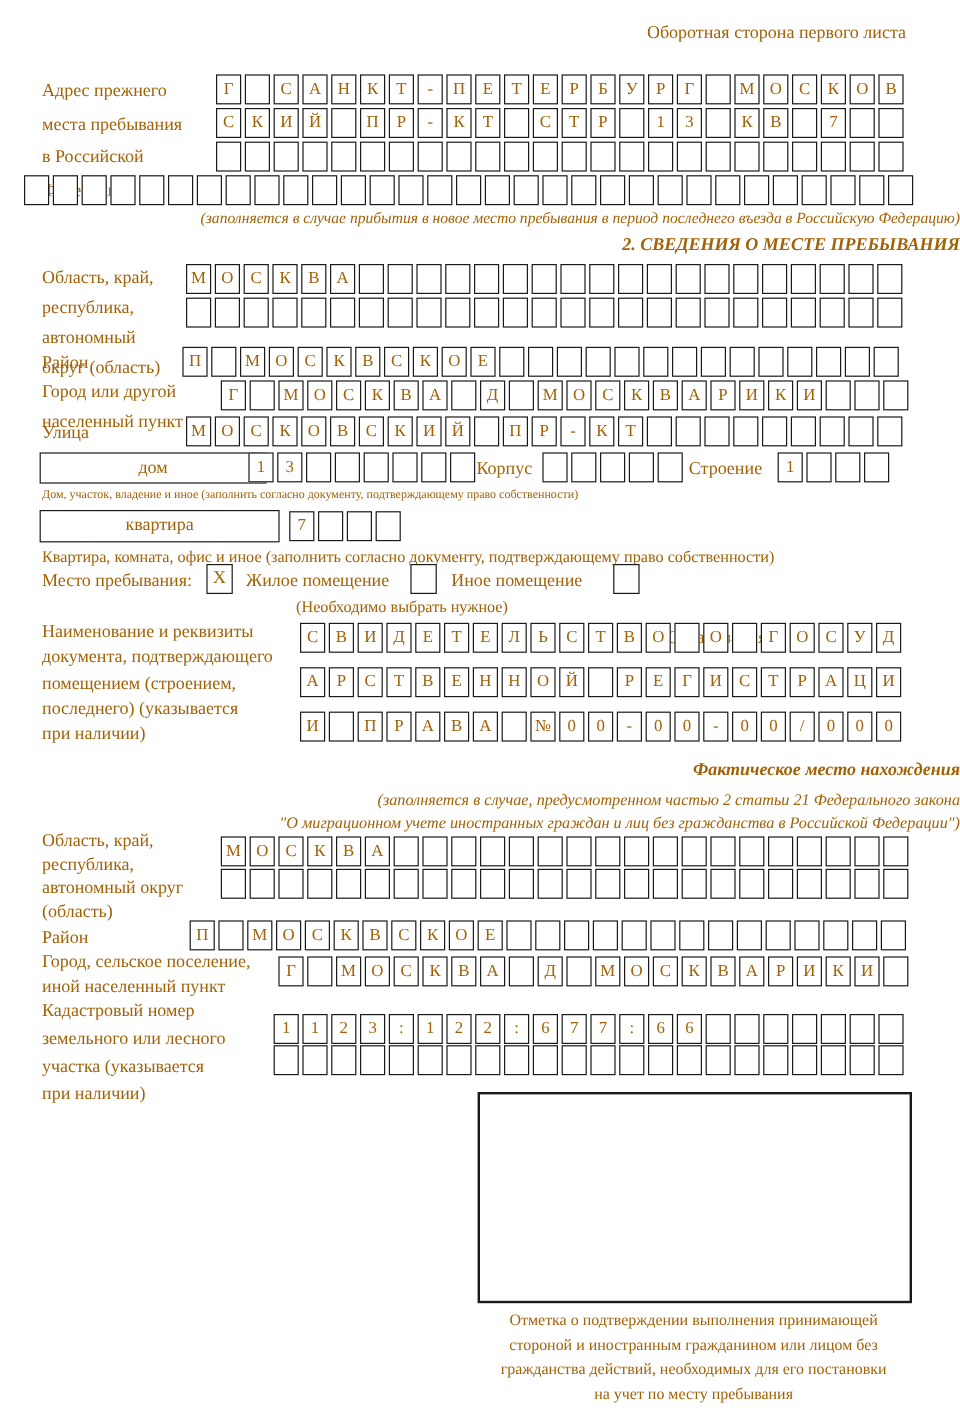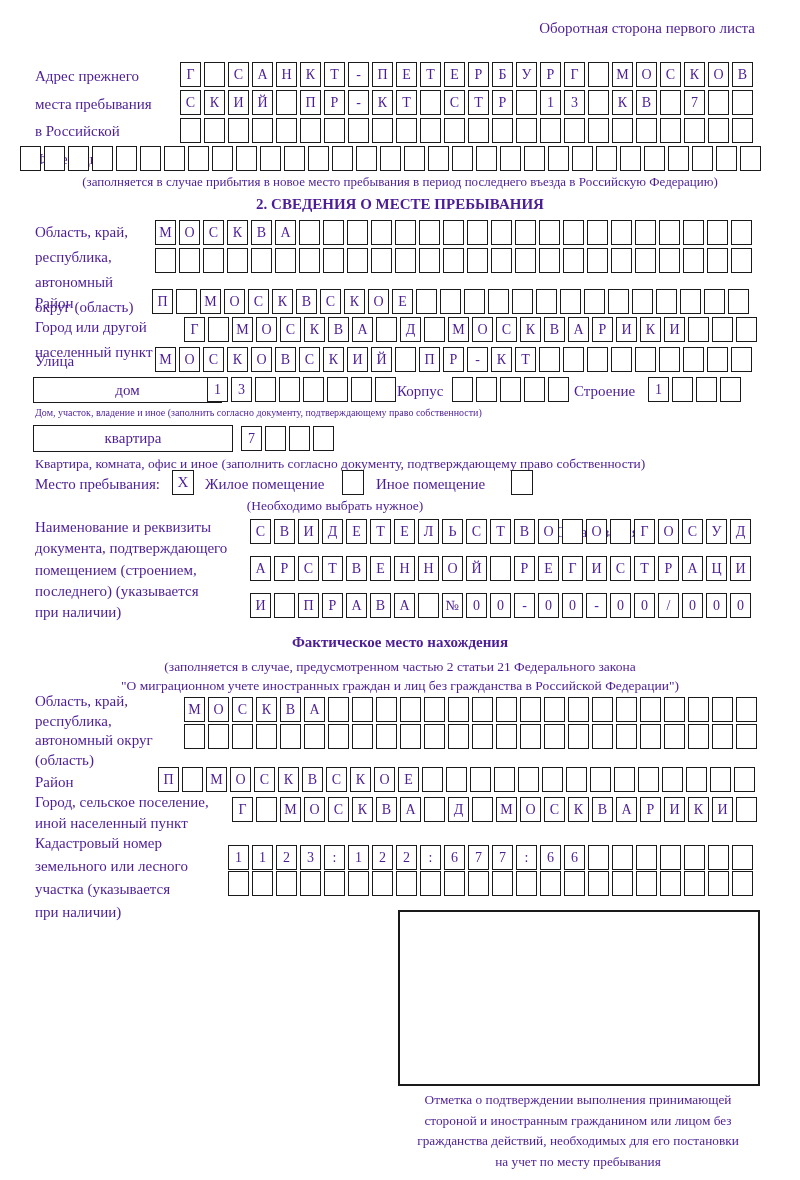--- a/index.html
+++ b/index.html
@@ -1,23 +1,23 @@
 <!DOCTYPE html>
 <html><head>
 <meta charset="utf-8">
 <style>
   html,body{margin:0;padding:0;background:#fff;}
   .page{
-    position:relative;width:800px;height:1180px;background:#ffffff;color:#4c1d95;
+    position:relative;width:800px;height:1180px;background:#ffffff;color:#a16207;
     font-family:"Liberation Serif","DejaVu Serif",serif;overflow:hidden;
   }
   .lbl{position:absolute;font-size:15px;line-height:25px;white-space:nowrap;}
   .lbl .ln{white-space:nowrap;}
   .note{position:absolute;font-size:13px;white-space:nowrap;}
-  .ctr{left:0;width:800px;text-align:center;white-space:nowrap;}
+  .ctr{left:0;width:800px;text-align:right;white-space:nowrap;font-style:italic;}
   .bold{font-weight:bold;}
   .boxrow{position:absolute;display:flex;}
   .cell{
     box-sizing:border-box;flex:none;width:21px;height:25px;margin-right:3px;
     border:1.6px solid #1a1a1a;display:flex;align-items:center;justify-content:center;
     font-size:14px;line-height:1;background:#fff;
   }
   .widebox{
     position:absolute;box-sizing:border-box;border:1.6px solid #1a1a1a;
     display:flex;align-items:center;justify-content:center;font-size:15px;background:#fff;

